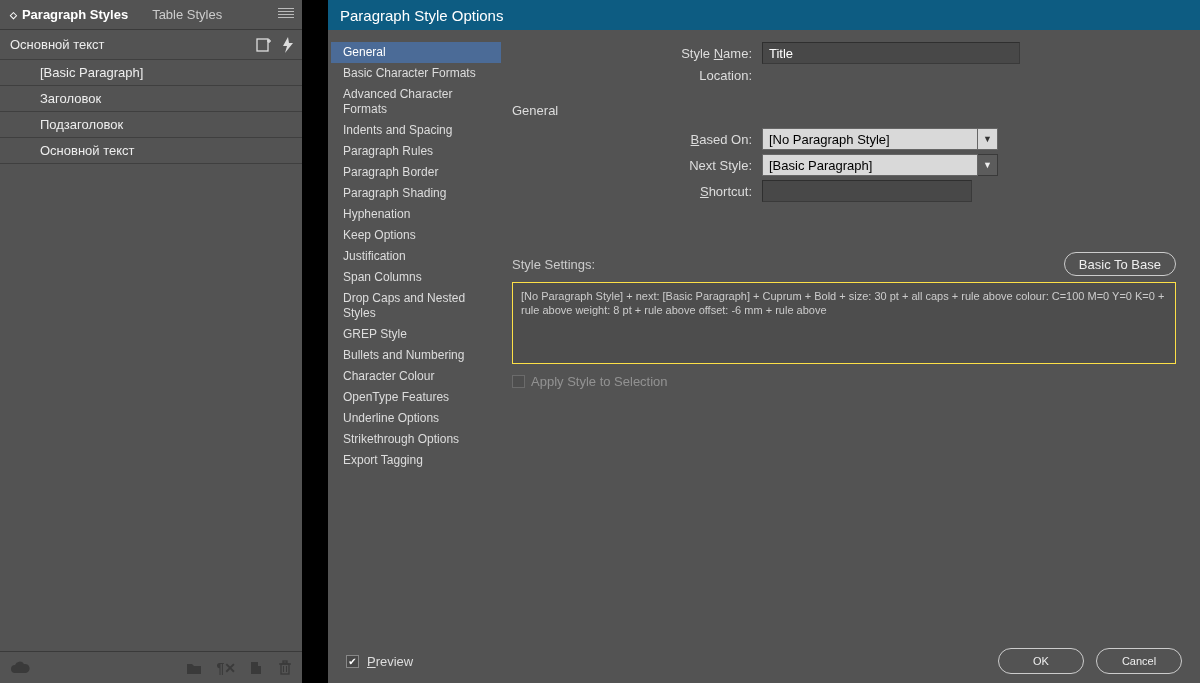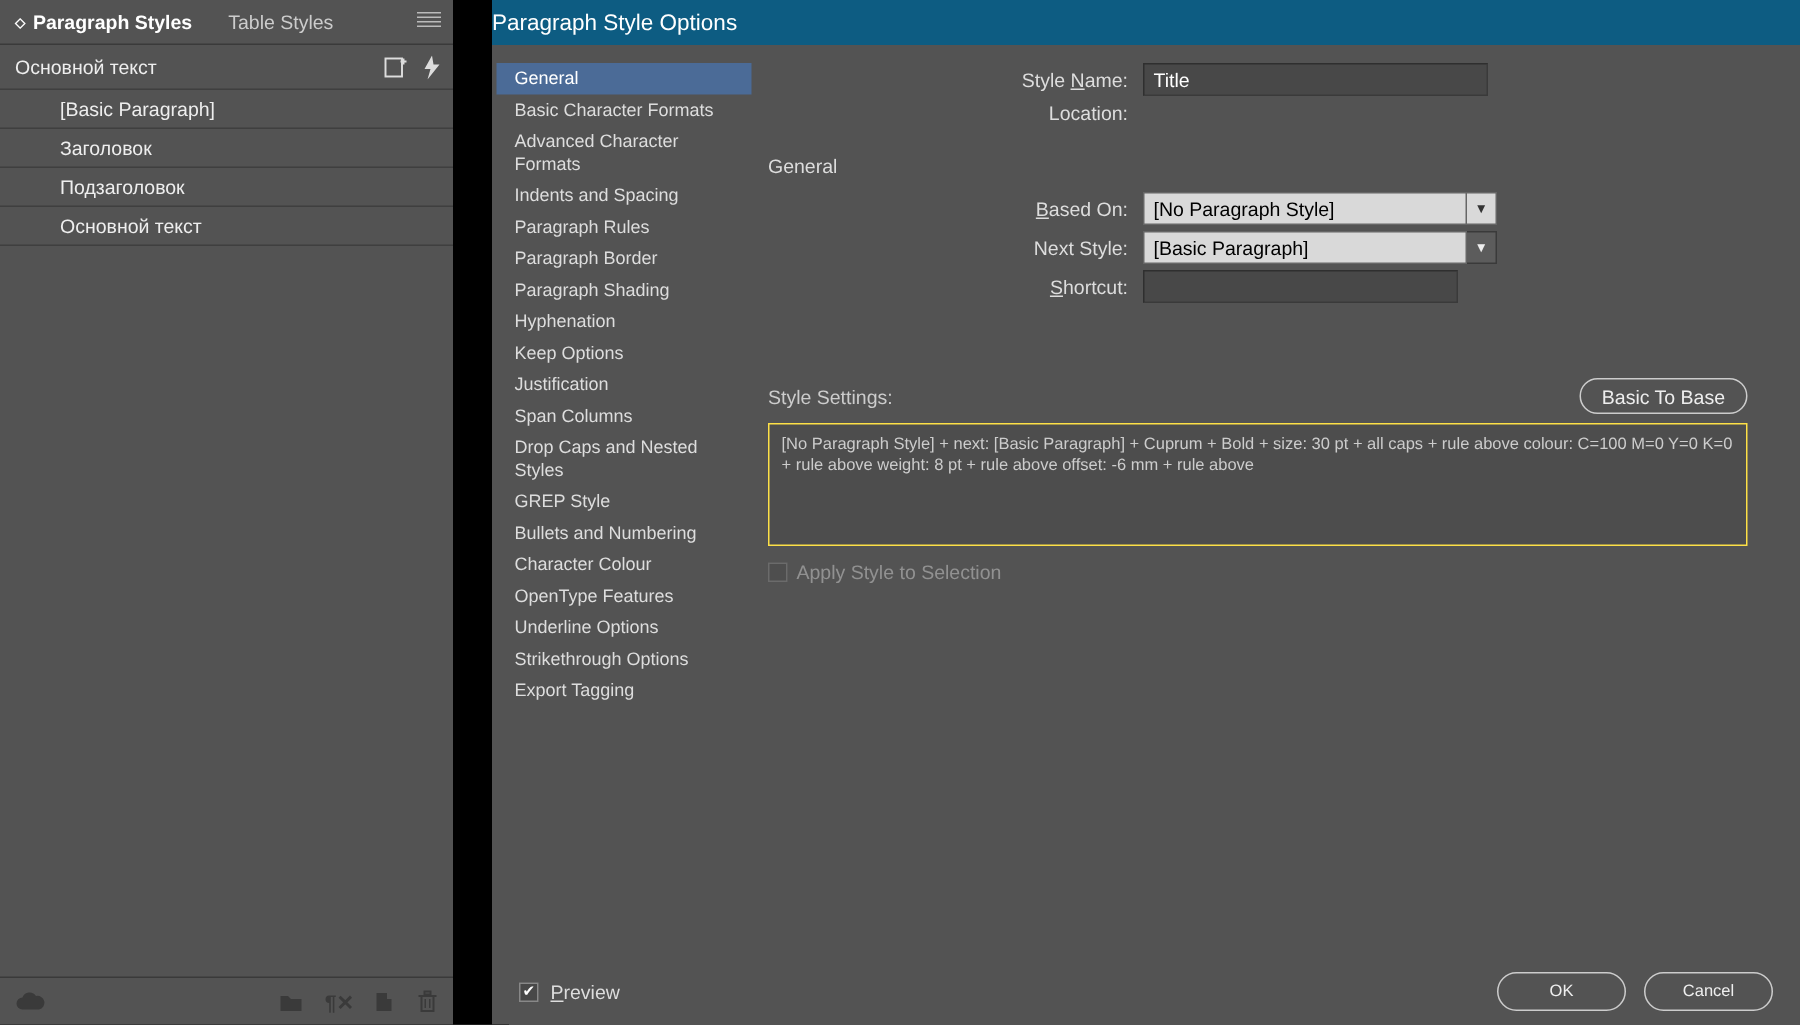--- a/index.html
+++ b/index.html
@@ -26,32 +26,32 @@
   
   .bottom-bar { height: 32px; background: #535353; border-top: 1px solid #3a3a3a; display: flex; align-items: center; justify-content: space-between; padding: 0 10px; }
   .bottom-left-icons, .bottom-right-icons { display:flex; gap: 14px; align-items:center; }
   .bottom-icon { color: #3a3a3a; font-size: 15px; }
   
   
   .separator { width: 26px; background: #000; }
   
   
   .dialog { flex: 1; background: #535353; display: flex; flex-direction: column; position: relative; }
-  .title-bar { background: #0d5c82; height: 30px; display: flex; align-items: center; padding: 0 0; color: #fff; font-size: 15px; }
+  .title-bar { background: #0d5c82; height: 30px; display: flex; align-items: center; padding: 0 12px; color: #fff; font-size: 15px; }
   .dialog-body { flex:1; display: flex; }
   
   .category-list { width: 176px; padding: 12px 3px; }
   .cat-item { padding: 3px 10px 3px 12px; color: #ddd; font-size: 12px; cursor: pointer; line-height: 15px; }
   .cat-item.selected { background: #4b6b97; color: #fff; }
   
-  .right-pane { flex:1; padding: 12px 35px 12px 8px; display: flex; flex-direction: column; }
+  .right-pane { flex:1; padding: 12px 24px 12px 8px; display: flex; flex-direction: column; }
   .form-row { display: flex; align-items: center; margin-bottom: 4px; }
   .form-label { width: 250px; text-align: right; padding-right: 10px; color: #ddd; font-size: 13px; }
   .form-label .ul { text-decoration: underline; }
-  .text-input { background: #484848; border: 1px solid #3a3a3a; height: 22px; padding: 0 6px; color: #fff; font-size: 13px; width: 230px; outline:none; border-top-color:#2f2f2f; border-left-color:#2f2f2f;}
+  .text-input { background: #484848; border: 1px solid #3a3a3a; height: 22px; padding: 0 6px; color: #fff; font-size: 13px; width: 258px; outline:none; border-top-color:#2f2f2f; border-left-color:#2f2f2f;}
   .text-input.small { width: 210px; }
   .select-wrap { display:flex; width: 236px; }
   .select { background: #d9d9d9; border: 1px solid #666; height: 22px; padding: 0 6px; color: #000; font-size: 13px; flex:1; display:flex; align-items:center; }
   .caret-box { width: 20px; height: 22px; background: #5c5c5c; border:1px solid #3a3a3a; display:flex; align-items:center; justify-content:center; color:#eee; font-size:9px; border-left:none;}
   .caret-box.light { background:#d9d9d9; color:#333; border-color:#666;}
   
   .section-title { color: #ddd; font-size: 13px; margin: 16px 0 10px 0; }
   
   .settings-row { display:flex; align-items: baseline; justify-content: space-between; margin-top: 46px; }
   .reset-btn { border:1px solid #ccc; background: transparent; color:#eee; border-radius: 14px; height: 24px; padding: 0 14px; font-size:13px; cursor:pointer;}

